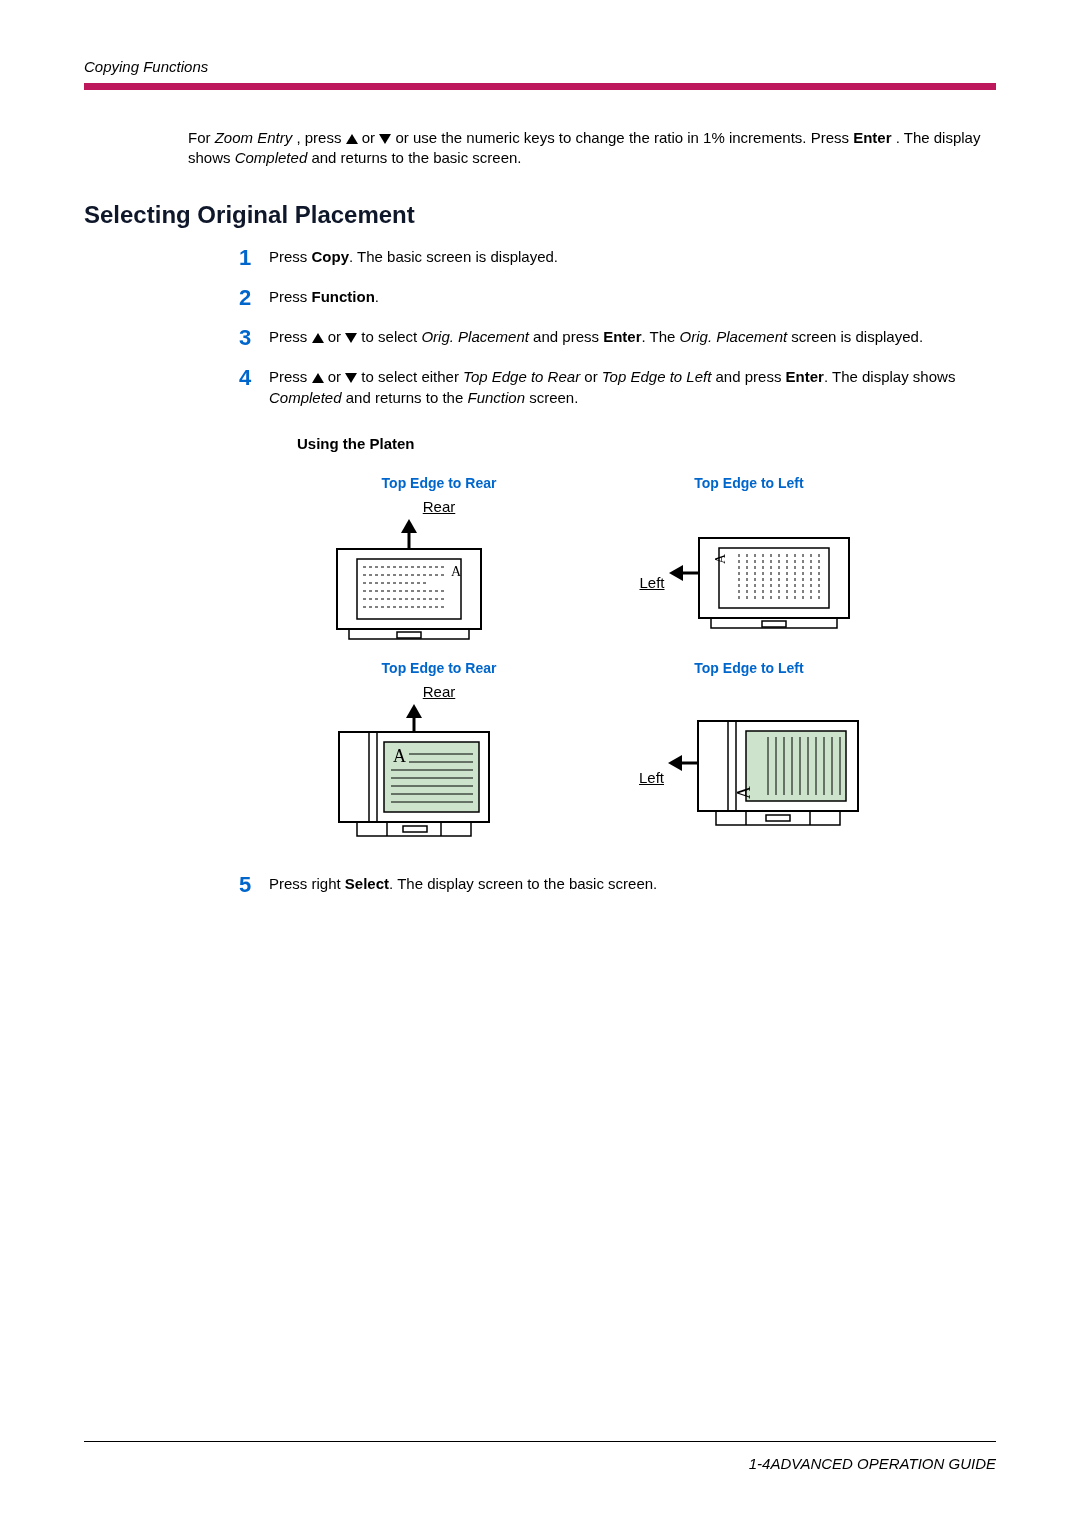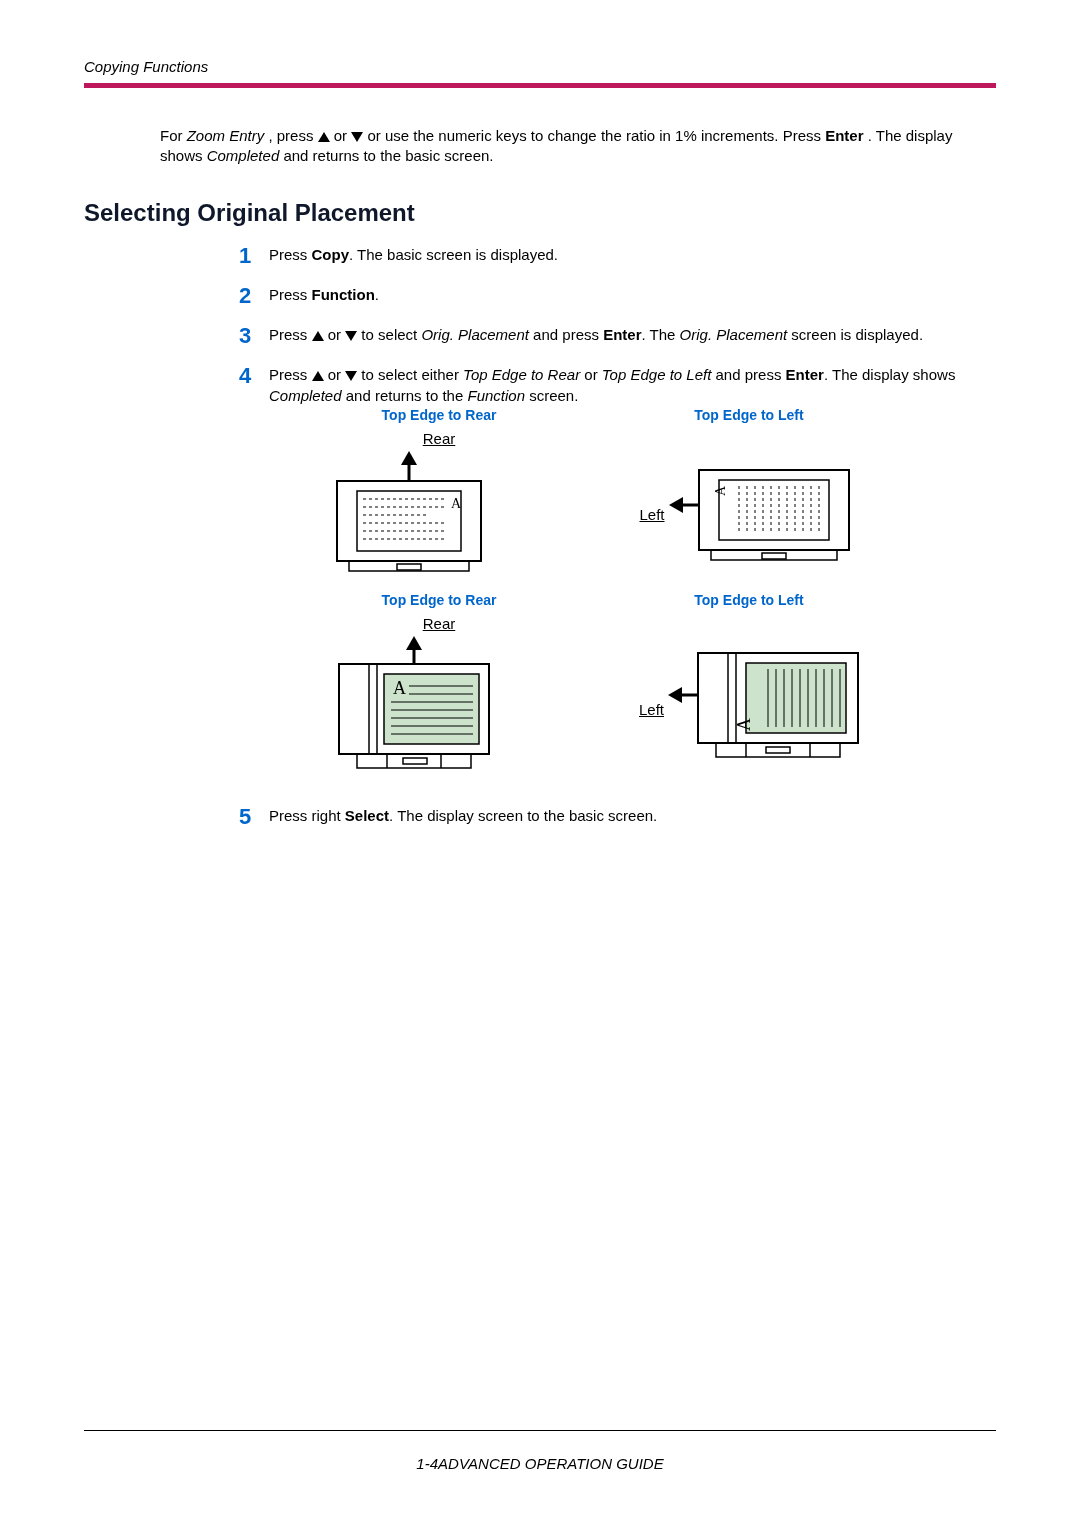--- a/index.html
+++ b/index.html
@@ -12,25 +12,25 @@
     width: 1080px;
     height: 1528px;
     box-sizing: border-box;
     position: relative;
     padding: 58px 84px 0 84px;
   }
   .header-bar {
     font-style: italic;
     font-size: 15px;
     padding-bottom: 8px;
-    border-bottom: 5px solid #be185d;
+    border-bottom: 7px solid #be185d;
   }
   .intro {
     margin-top: 38px;
-    margin-left: 76px;
+    margin-left: 104px;
     line-height: 1.35;
   }
   h2.section {
     color: #0f172a;
     font-size: 24px;
     font-weight: bold;
     margin: 32px 0 18px 0;
   }
   ol.steps {
     list-style: none;
@@ -77,23 +77,23 @@
   .left-lbl { font-size: 15px; margin-right: 4px; text-decoration: underline; }
   svg { display: block; }
   .footer {
     position: absolute;
     left: 84px;
     right: 84px;
     bottom: 56px;
   }
   .footer-line {
     border-top: 1px solid #000;
-    padding-top: 24px;
+    padding-top: 13px;
     display: flex;
-    justify-content: center;
+    justify-content: flex-end;
     font-style: italic;
     font-size: 15px;
   }
   .tri-up, .tri-down {
     display: inline-block;
     width: 0; height: 0;
     vertical-align: middle;
   }
   .tri-up { border-left: 6px solid transparent; border-right: 6px solid transparent; border-bottom: 10px solid #000; }
   .tri-down { border-left: 6px solid transparent; border-right: 6px solid transparent; border-top: 10px solid #000; }
@@ -131,20 +131,21 @@
     <span>Press </span><span class="bold">Function</span><span>.</span>
   </li>
   <li>
     <span class="num">3</span>
     <span>Press </span><span class="tri-up"></span><span> or </span><span class="tri-down"></span><span> to select </span><span class="italic">Orig. Placement</span><span> and press </span><span class="bold">Enter</span><span>. The </span><span class="italic">Orig. Placement</span><span> screen is displayed.</span>
   </li>
   <li>
     <span class="num">4</span>
     <span>Press </span><span class="tri-up"></span><span> or </span><span class="tri-down"></span><span> to select either </span><span class="italic">Top Edge to Rear</span><span> or </span><span class="italic">Top Edge to Left</span><span> and press </span><span class="bold">Enter</span><span>. The display shows </span><span class="italic">Completed</span><span> and returns to the </span><span class="italic">Function</span><span> screen.</span>
 
+    <div class="sub-head">Using the Platen</div>
 
     <div class="diagrams">
       <div class="dg-col">
         <div class="dg-title">Top Edge to Rear</div>
         <div class="dg-sub">Rear</div>
         <svg width="160" height="130">
           <polygon points="80,0 72,14 88,14" fill="#000"></polygon>
           <line x1="80" y1="14" x2="80" y2="30" stroke="#000" stroke-width="3"></line>
           <rect x="8" y="30" width="144" height="80" fill="none" stroke="#000" stroke-width="2"></rect>
           <rect x="28" y="40" width="104" height="60" fill="none" stroke="#000" stroke-width="1.5"></rect>

